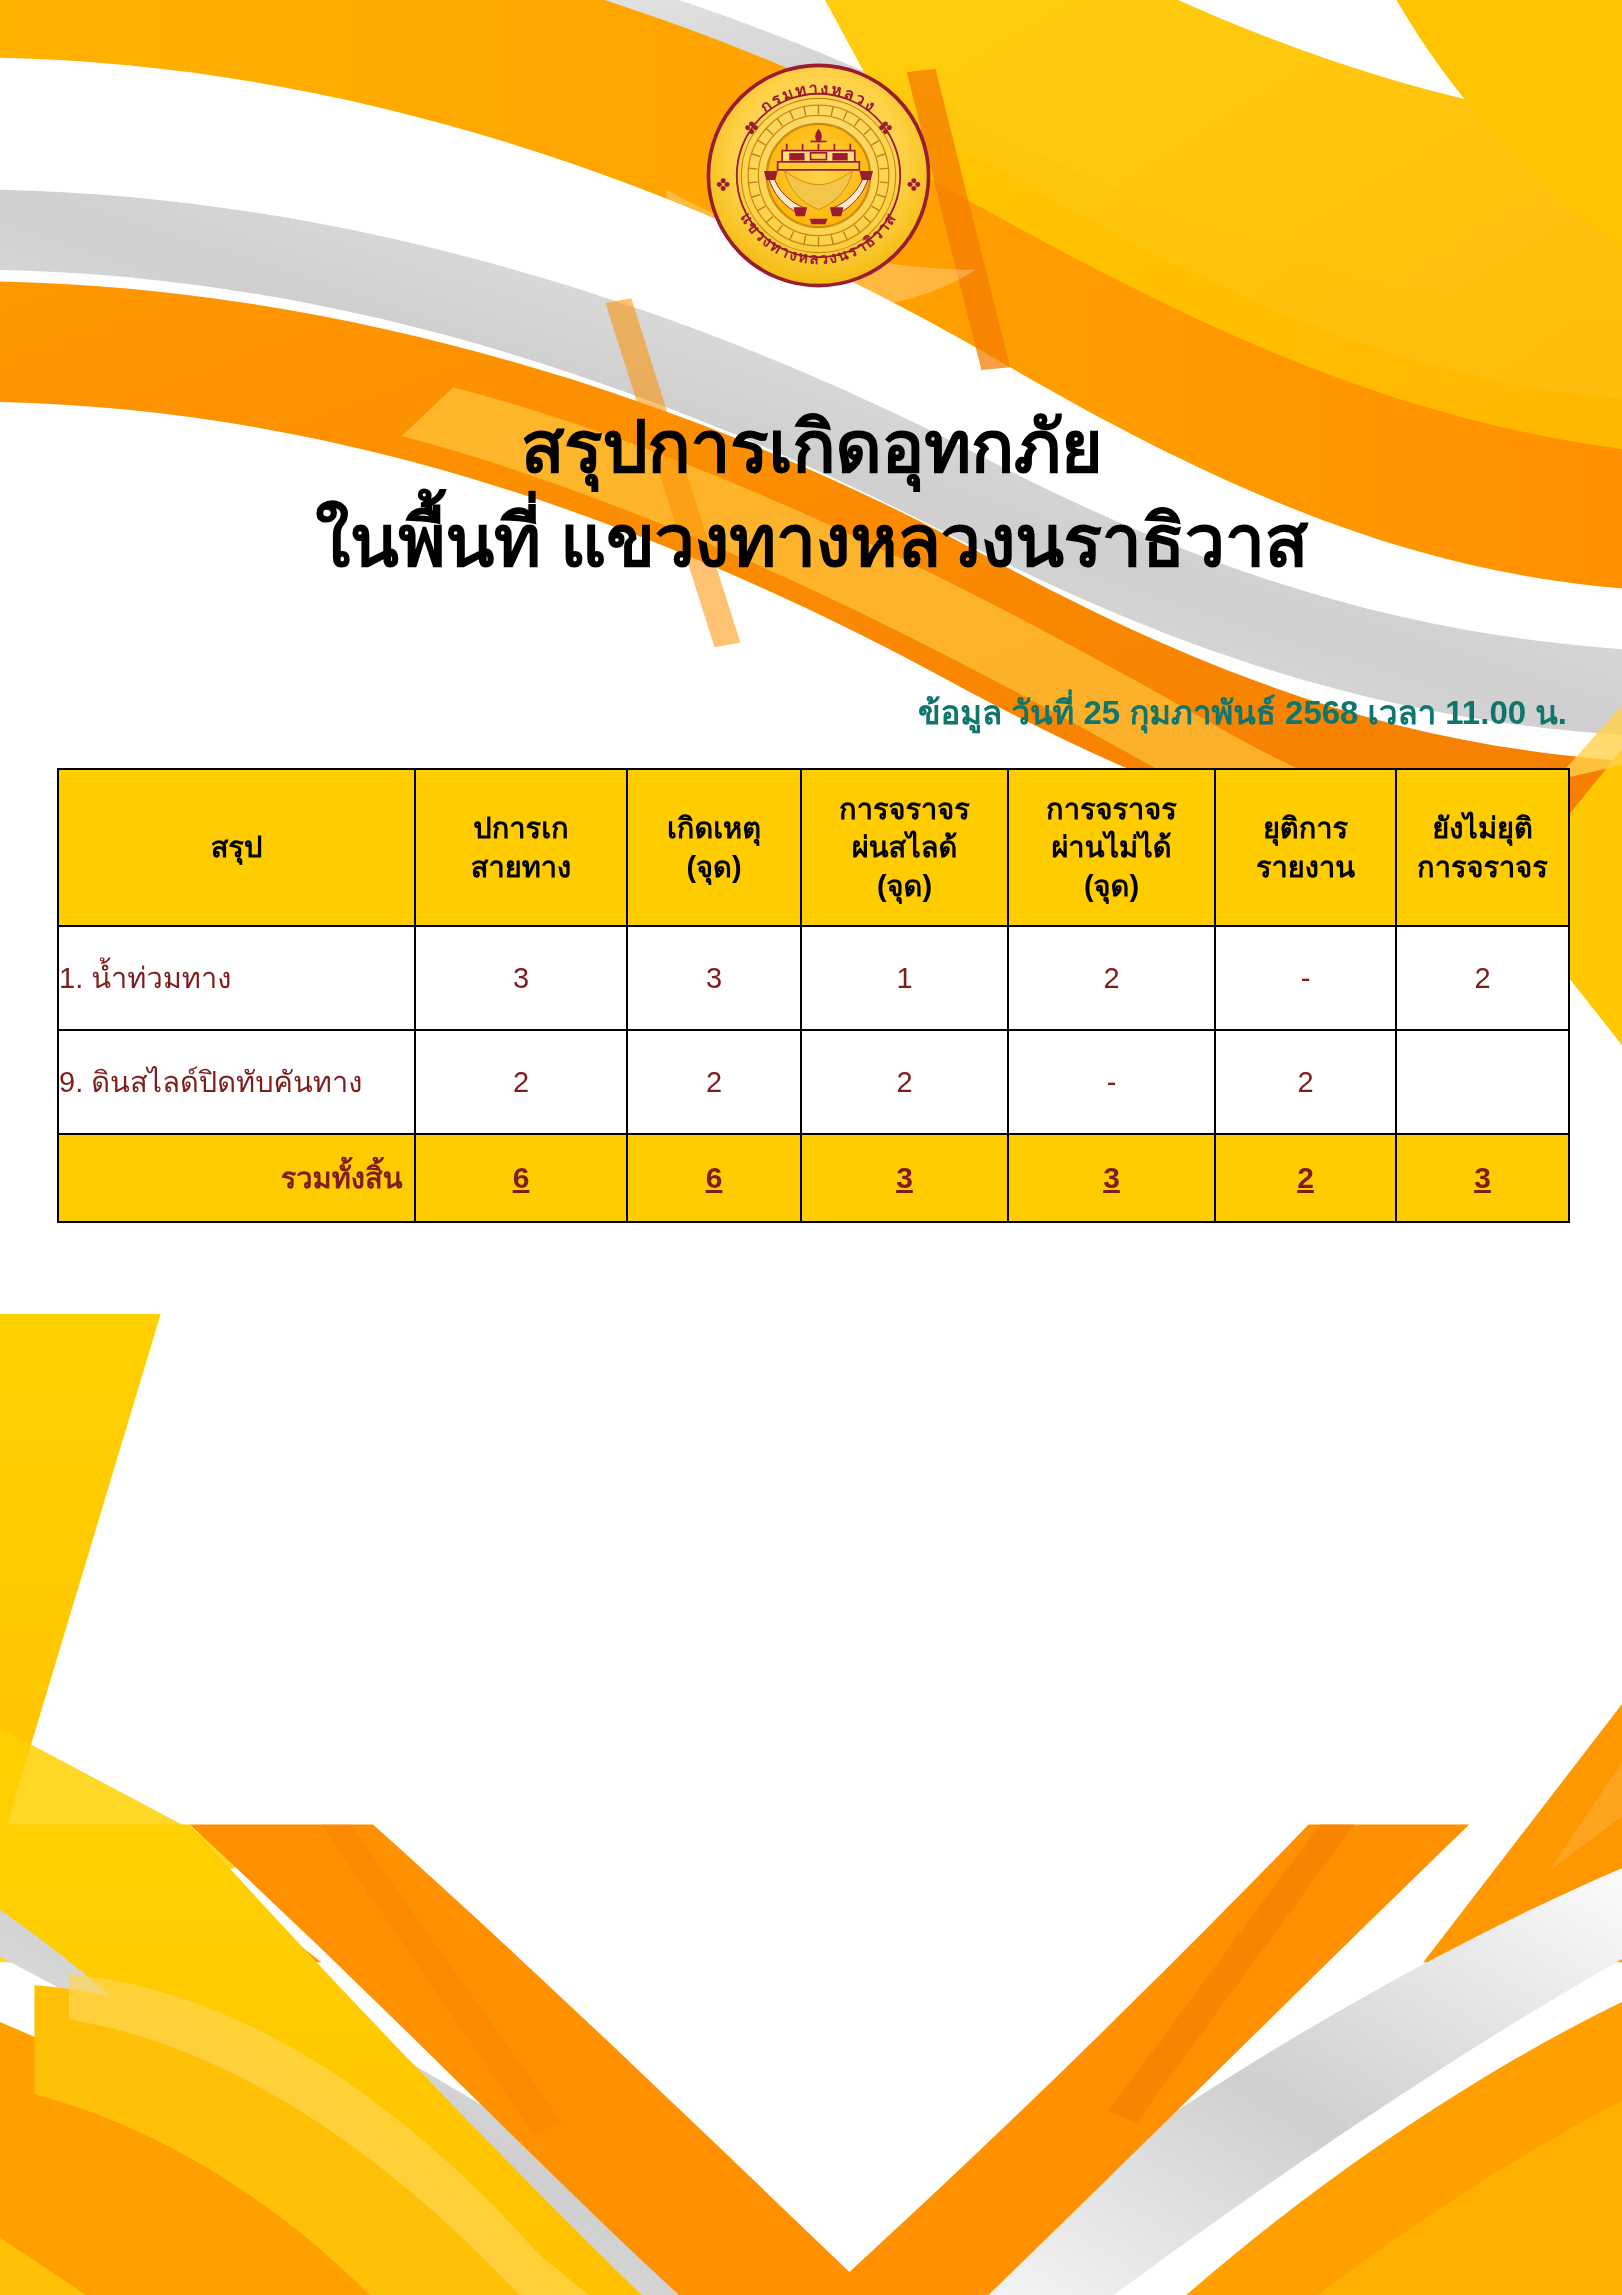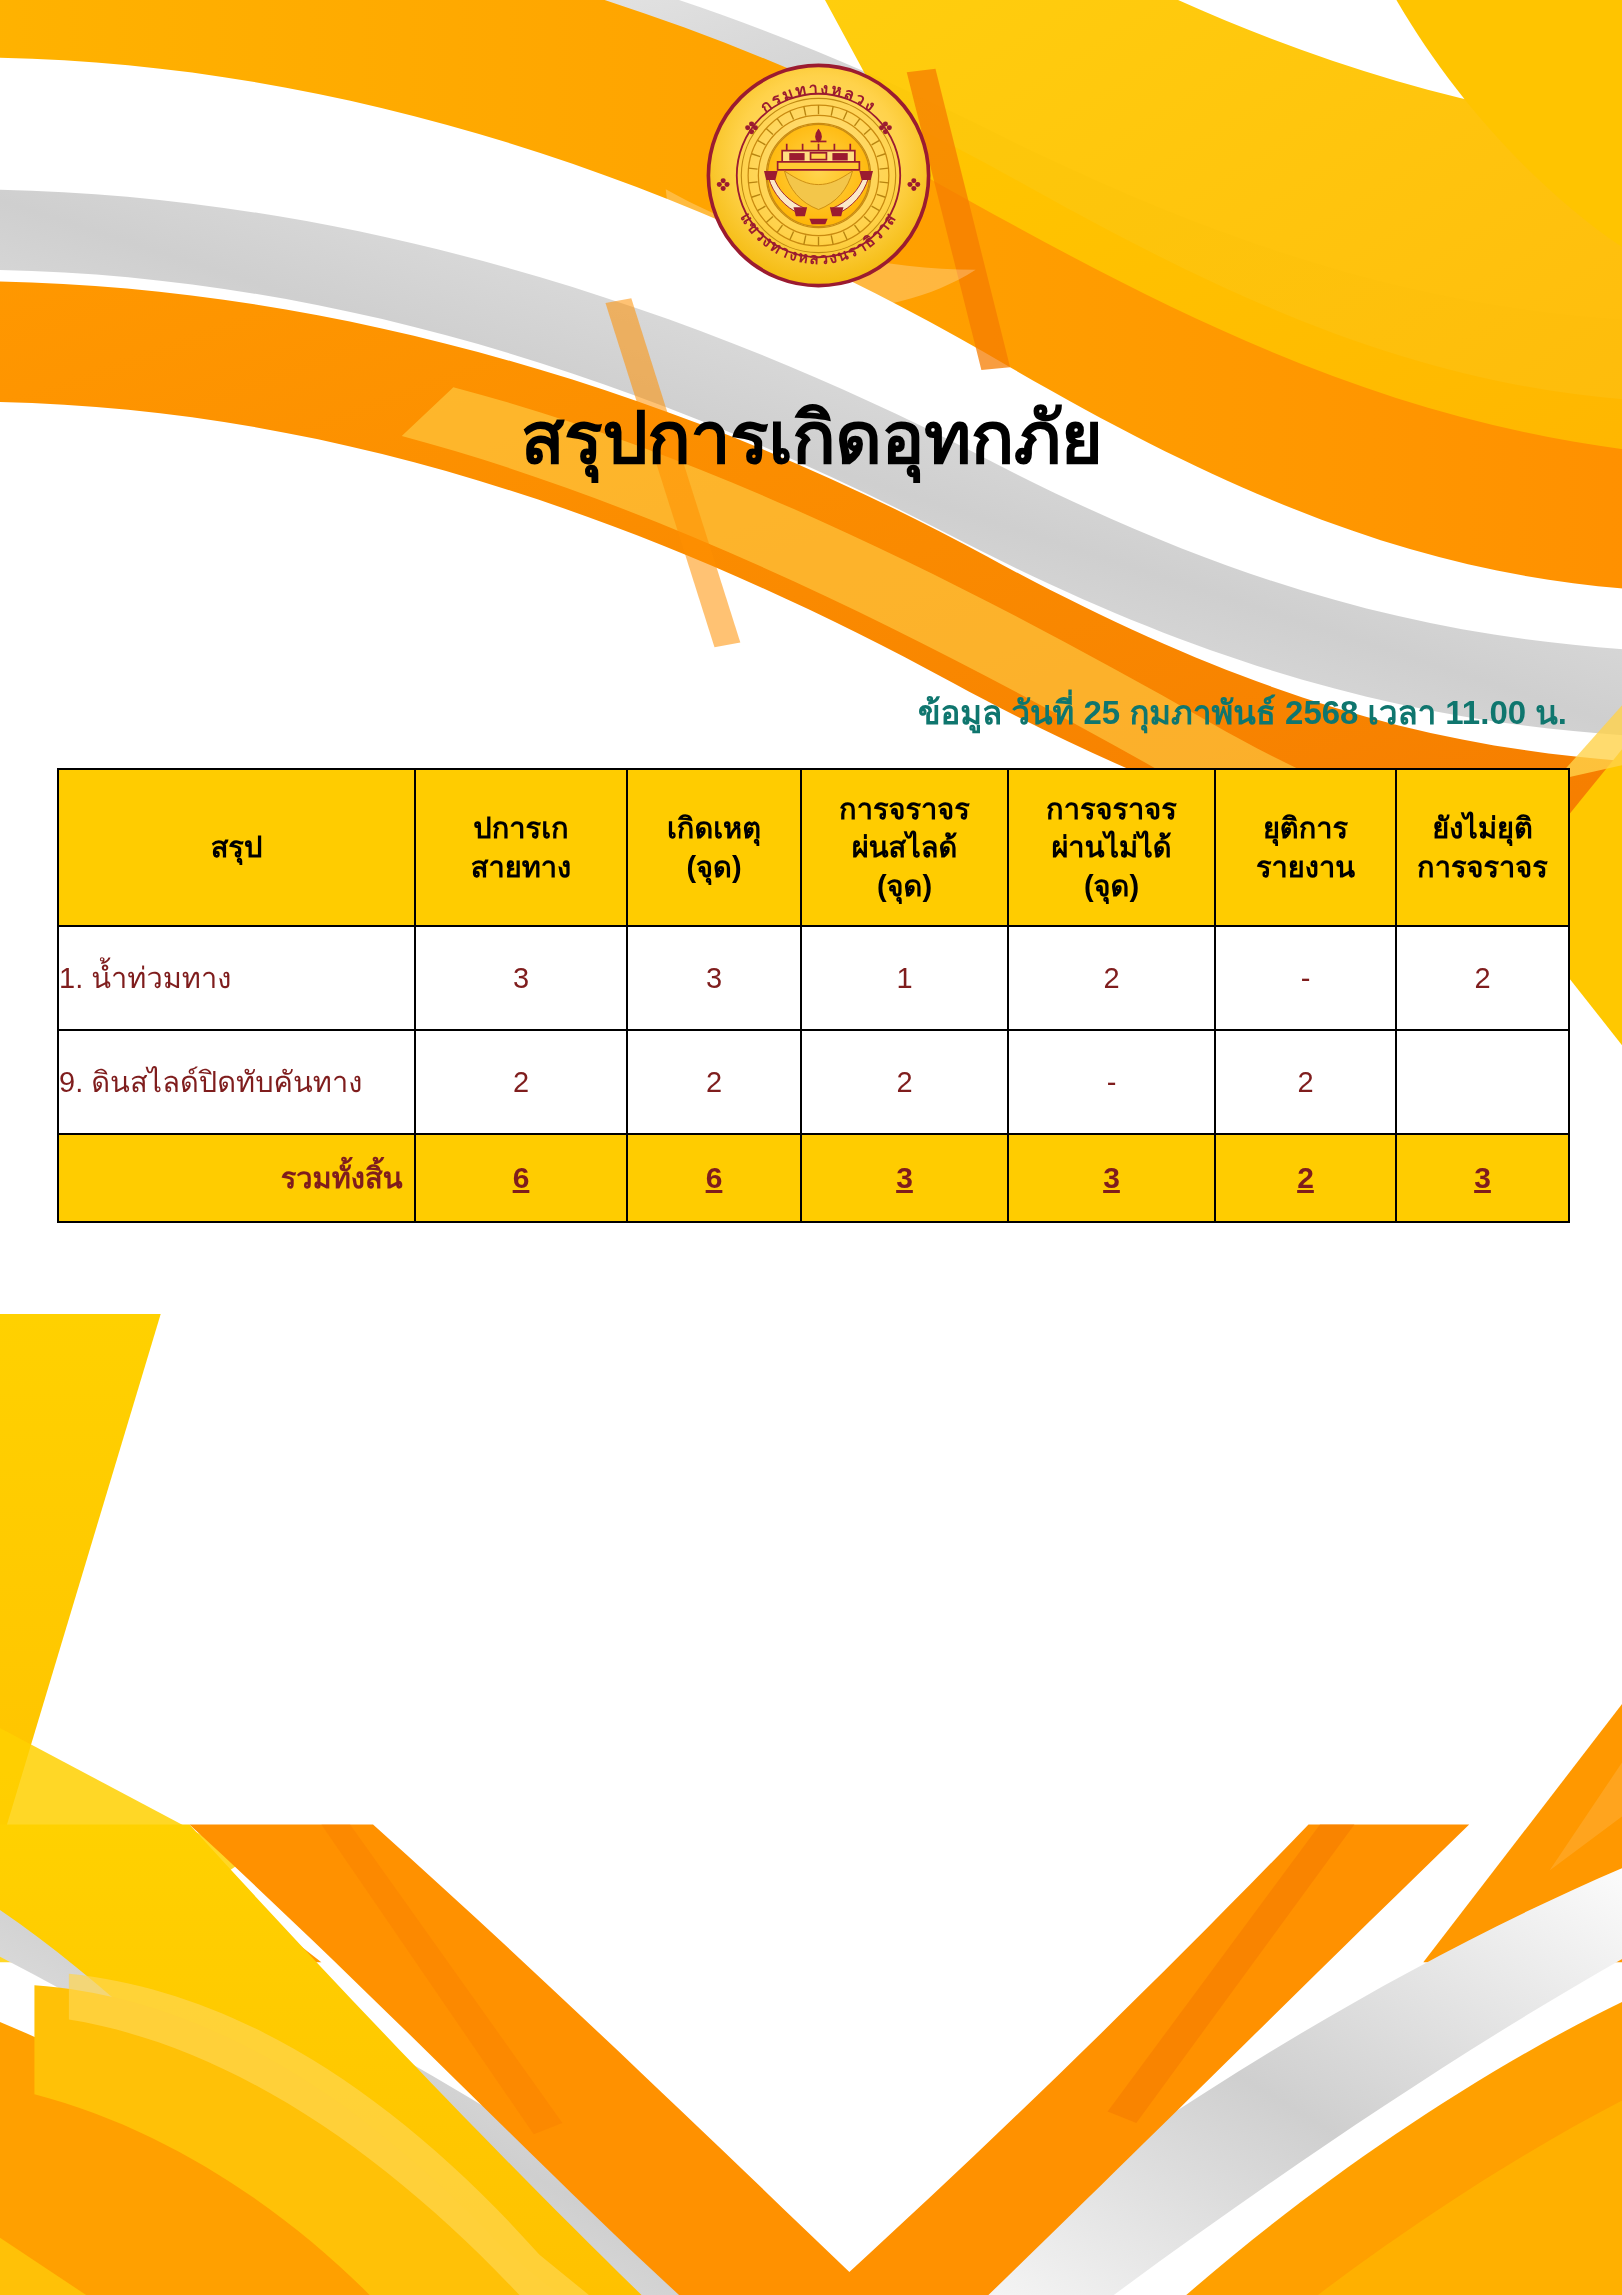--- a/index.html
+++ b/index.html
@@ -45,20 +45,21 @@
     z-index: 4;
   }
   .title-line {
     font-family: "Liberation Sans", "DejaVu Sans", sans-serif;
     font-weight: bold;
     font-size: 72px;
     line-height: 1.18;
     color: #000000;
     letter-spacing: -0.6px;
     white-space: nowrap;
+    margin-top: 9px;
   }
 
   
   #date-line {
     position: absolute;
     right: 56px;
     top: 686px;
     z-index: 4;
     font-family: "Liberation Sans", "DejaVu Sans", sans-serif;
     font-weight: bold;
@@ -433,20 +434,21 @@
           <circle cx="0" cy="3.4" r="2.2"></circle>
         <circle cx="-3.4" cy="0" r="2.2"></circle>
           <circle cx="3.4" cy="0" r="2.2"></circle>
       </g>
     </g>
   </svg>
 </div>
 
 <div id="title-block">
   <div class="title-line">สรุปการเกิดอุทกภัย</div>
+  <div class="title-line">ในพื้นที่ แขวงทางหลวงนราธิวาส</div>
 </div>
 
 <div id="date-line">ข้อมูล วันที่ 25 กุมภาพันธ์ 2568 เวลา 11.00 น.</div>
 
 <div id="summary-table-wrap">
   <table class="summary">
     <colgroup>
       <col class="c0">
         <col class="c1">
         <col class="c2">

